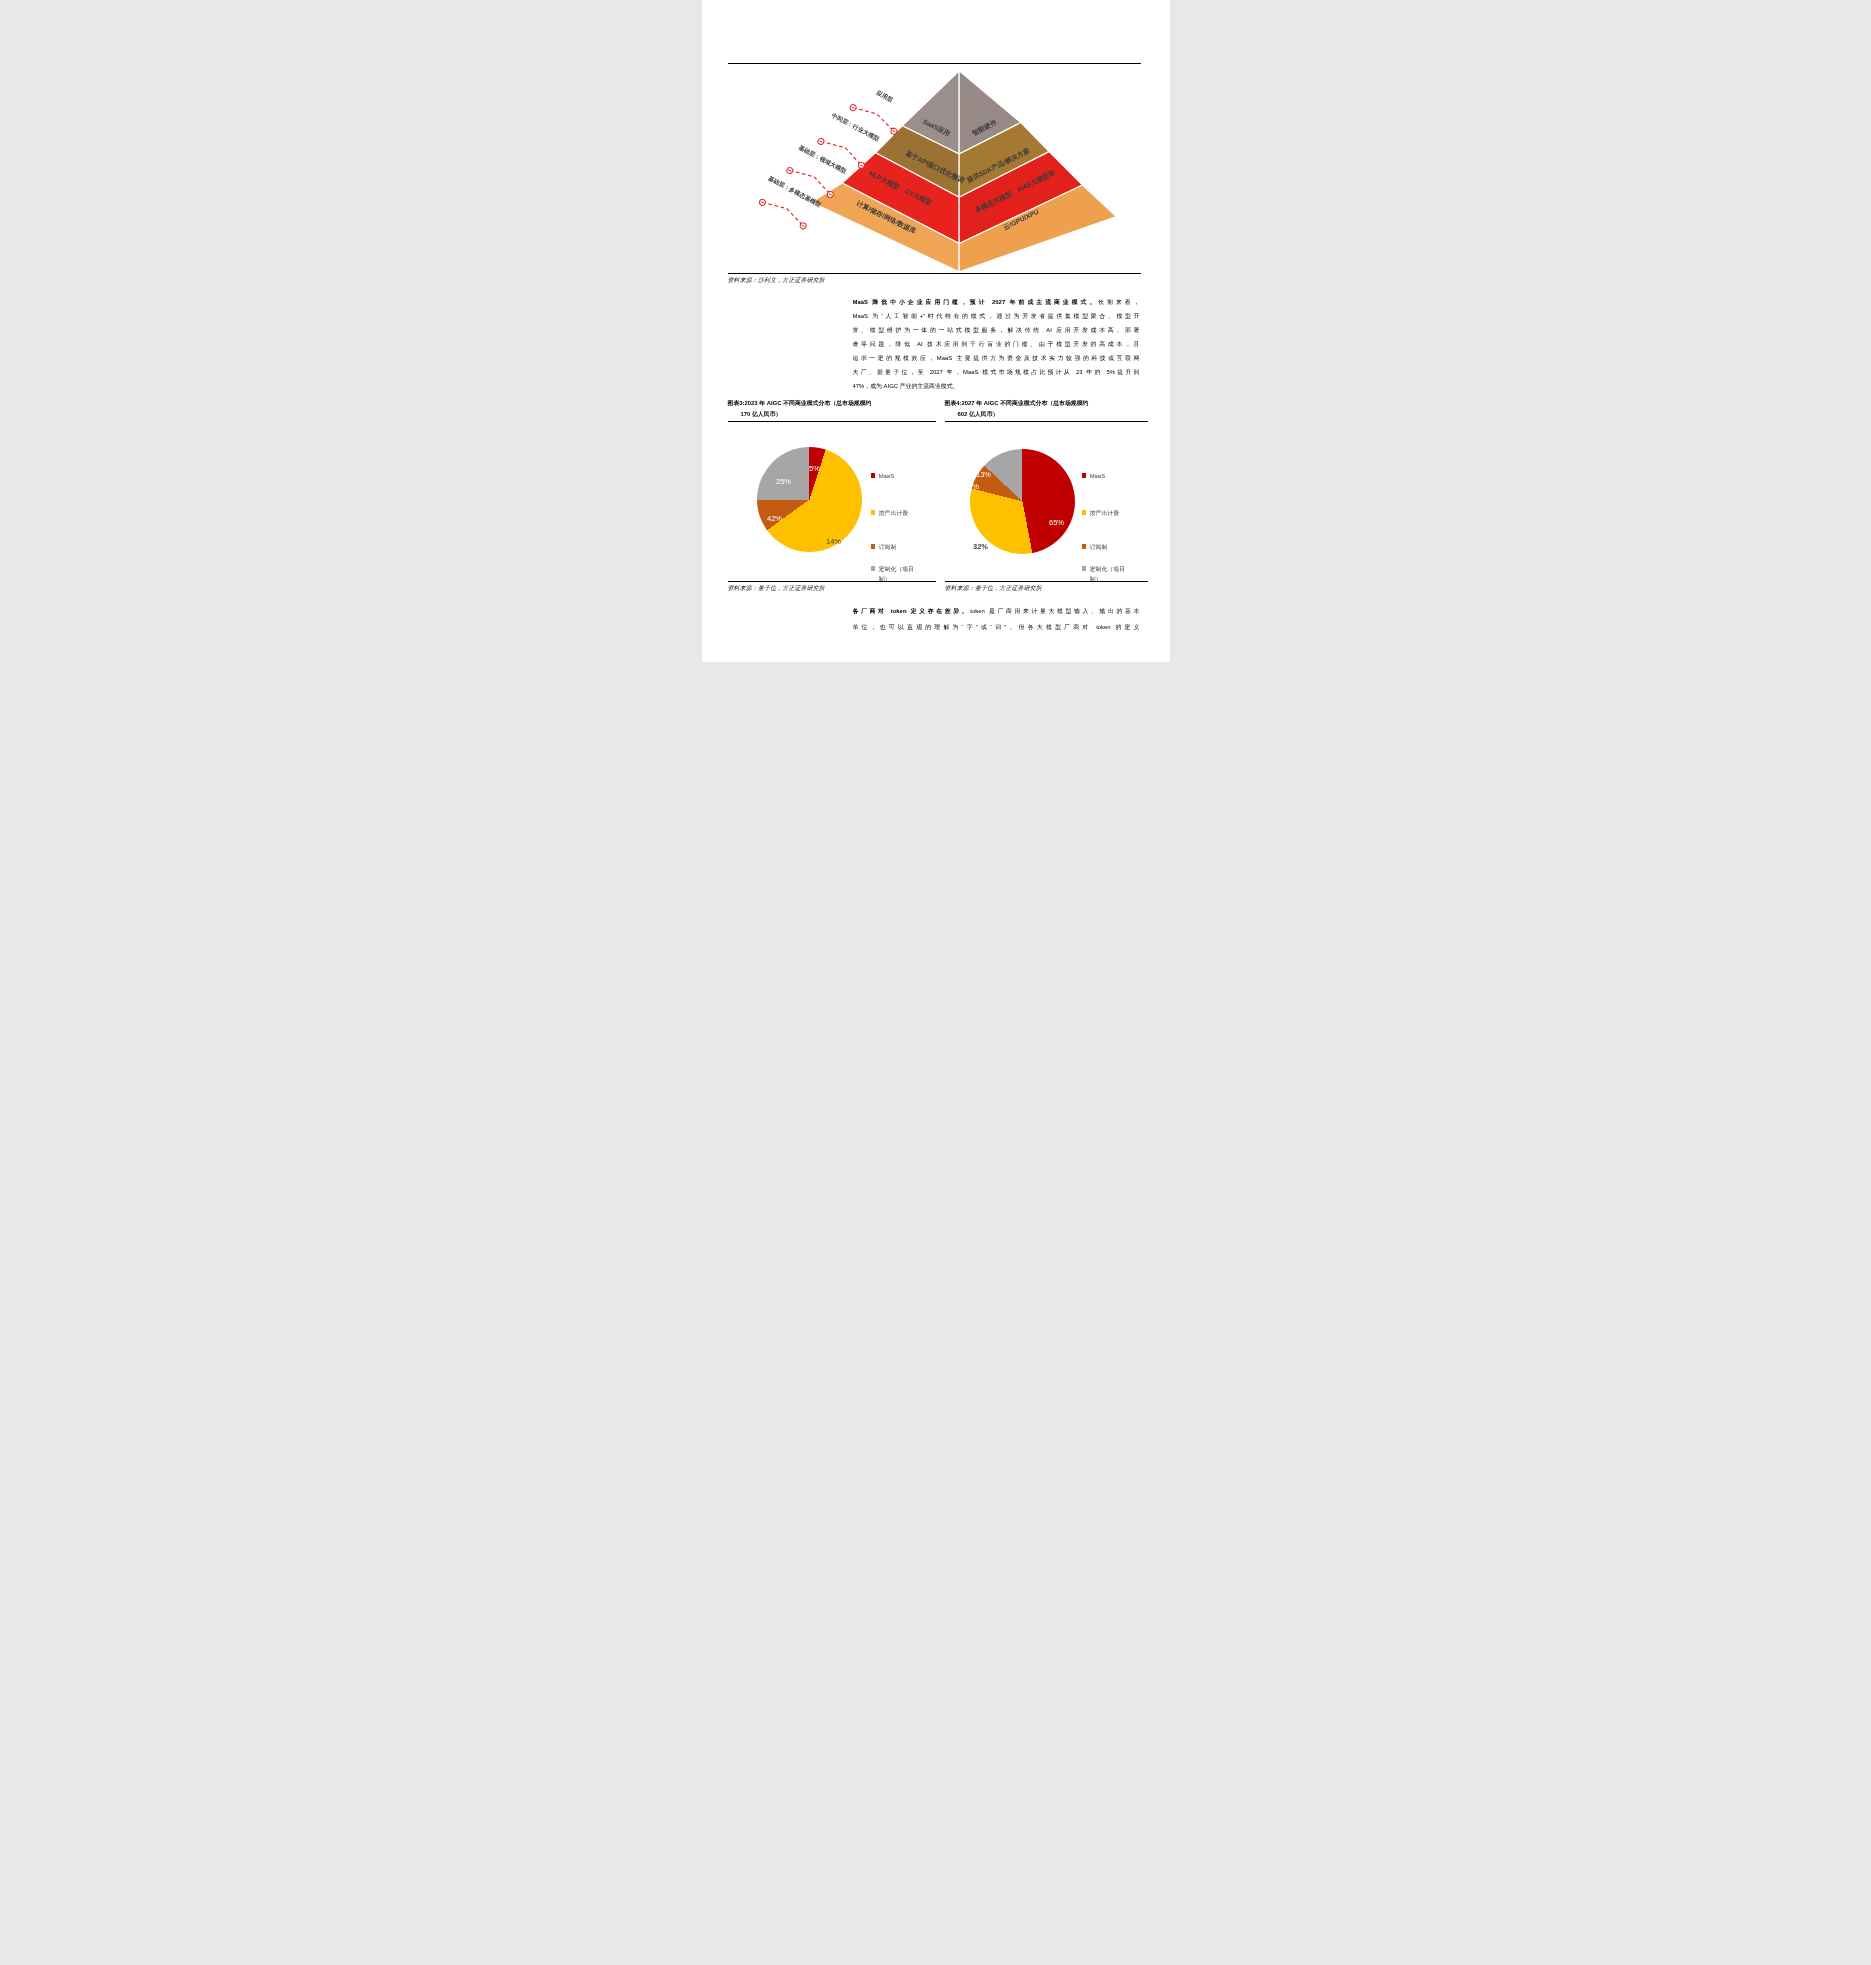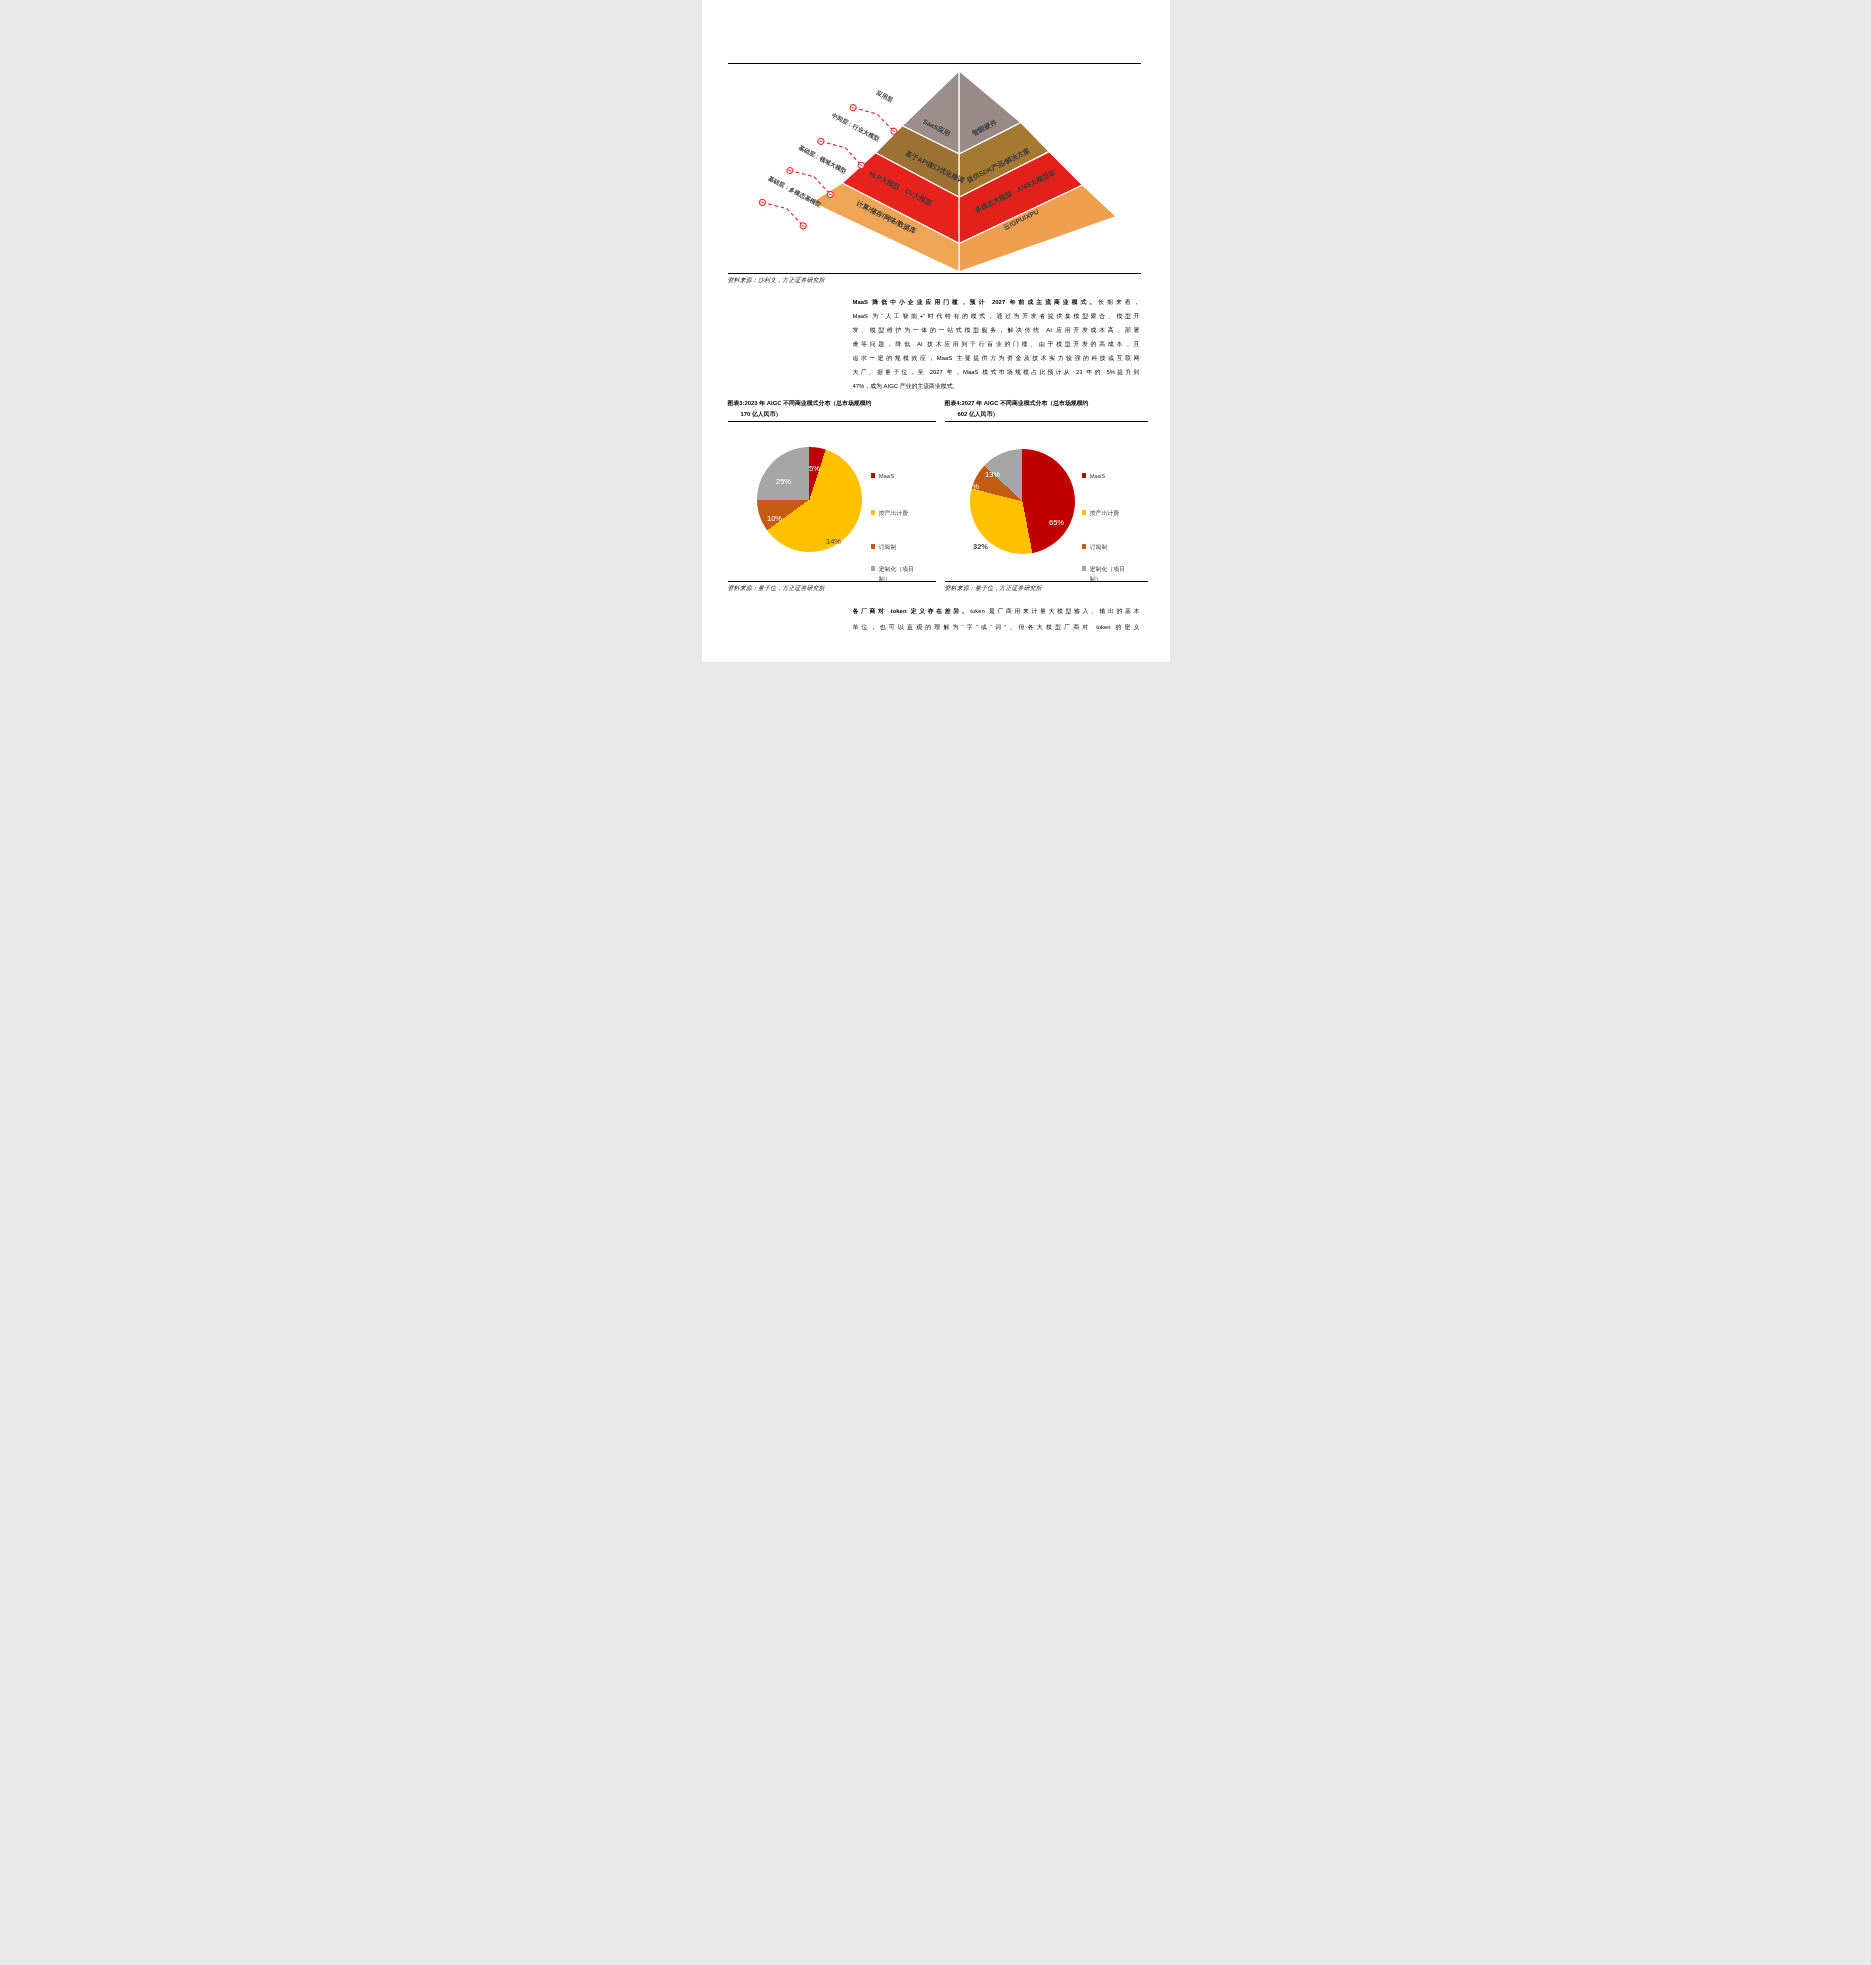--- a/index.html
+++ b/index.html
@@ -137,21 +137,21 @@
   <div class="chart-title" style="left:243px; top:398px; width:203px;">
     <div class="t1">图表4:2027 年 AIGC 不同商业模式分布（总市场规模约</div>
     <div class="t2">602 亿人民币）</div>
   </div>
   <div class="rule" style="left:26px; top:421px; width:208px; height:1.2px;"></div>
   <div class="rule" style="left:243px; top:421px; width:203px; height:1.2px;"></div>
 
   <div class="pie" id="pie-0" style="left: 55px; top: 447px; background: conic-gradient(rgb(192, 0, 0) 0deg, rgb(192, 0, 0) 18deg, rgb(255, 192, 0) 18deg, rgb(255, 192, 0) 234deg, rgb(197, 90, 17) 234deg, rgb(197, 90, 17) 270deg, rgb(166, 166, 166) 270deg, rgb(166, 166, 166) 360deg);"></div>
   <div class="slice-label" style="left:113px; top:468px;">5%</div>
   <div class="slice-label dark" style="left:132px; top:541px;">14%</div>
-  <div class="slice-label" style="left:73px; top:518px;">10%</div>
+  <div class="slice-label" style="left:73px; top:518px;">42%</div>
   <div class="slice-label" style="left:82px; top:481px;text-align:center;">25%</div>
 
   <div class="legend-item" style="left:169px; top:471px;">
       <span class="sw" style="background: rgb(192, 0, 0);"></span>
       <span class="lt">MaaS</span>
     </div>
   <div class="legend-item" style="left:169px; top:508px;">
       <span class="sw" style="background: rgb(255, 192, 0);"></span>
       <span class="lt">按产出计费</span>
     </div>
@@ -161,21 +161,21 @@
     </div>
   <div class="legend-item" style="left:169px; top:564px; width:55px;">
       <span class="sw" style="background: rgb(166, 166, 166);"></span>
       <span class="lt">定制化（项目制）</span>
     </div>
 
   <div class="pie" id="pie-1" style="left: 268px; top: 449px; background: conic-gradient(rgb(192, 0, 0) 0deg, rgb(192, 0, 0) 169.2deg, rgb(255, 192, 0) 169.2deg, rgb(255, 192, 0) 284.4deg, rgb(197, 90, 17) 284.4deg, rgb(197, 90, 17) 313.2deg, rgb(166, 166, 166) 313.2deg, rgb(166, 166, 166) 360deg);"></div>
   <div class="slice-label" style="left:355px; top:522px;">65%</div>
   <div class="slice-label dark" style="left:279px; top:546px;font-weight:bold;">32%</div>
   <div class="slice-label" style="left:272px; top:486px;">8%</div>
-  <div class="slice-label" style="left:291px; top:474px;">13%</div>
+  <div class="slice-label" style="left:282px; top:474px;">13%</div>
 
   <div class="legend-item" style="left:380px; top:471px;">
       <span class="sw" style="background: rgb(192, 0, 0);"></span>
       <span class="lt">MaaS</span>
     </div>
   <div class="legend-item" style="left:380px; top:508px;">
       <span class="sw" style="background: rgb(255, 192, 0);"></span>
       <span class="lt">按产出计费</span>
     </div>
   <div class="legend-item" style="left:380px; top:542px;">

